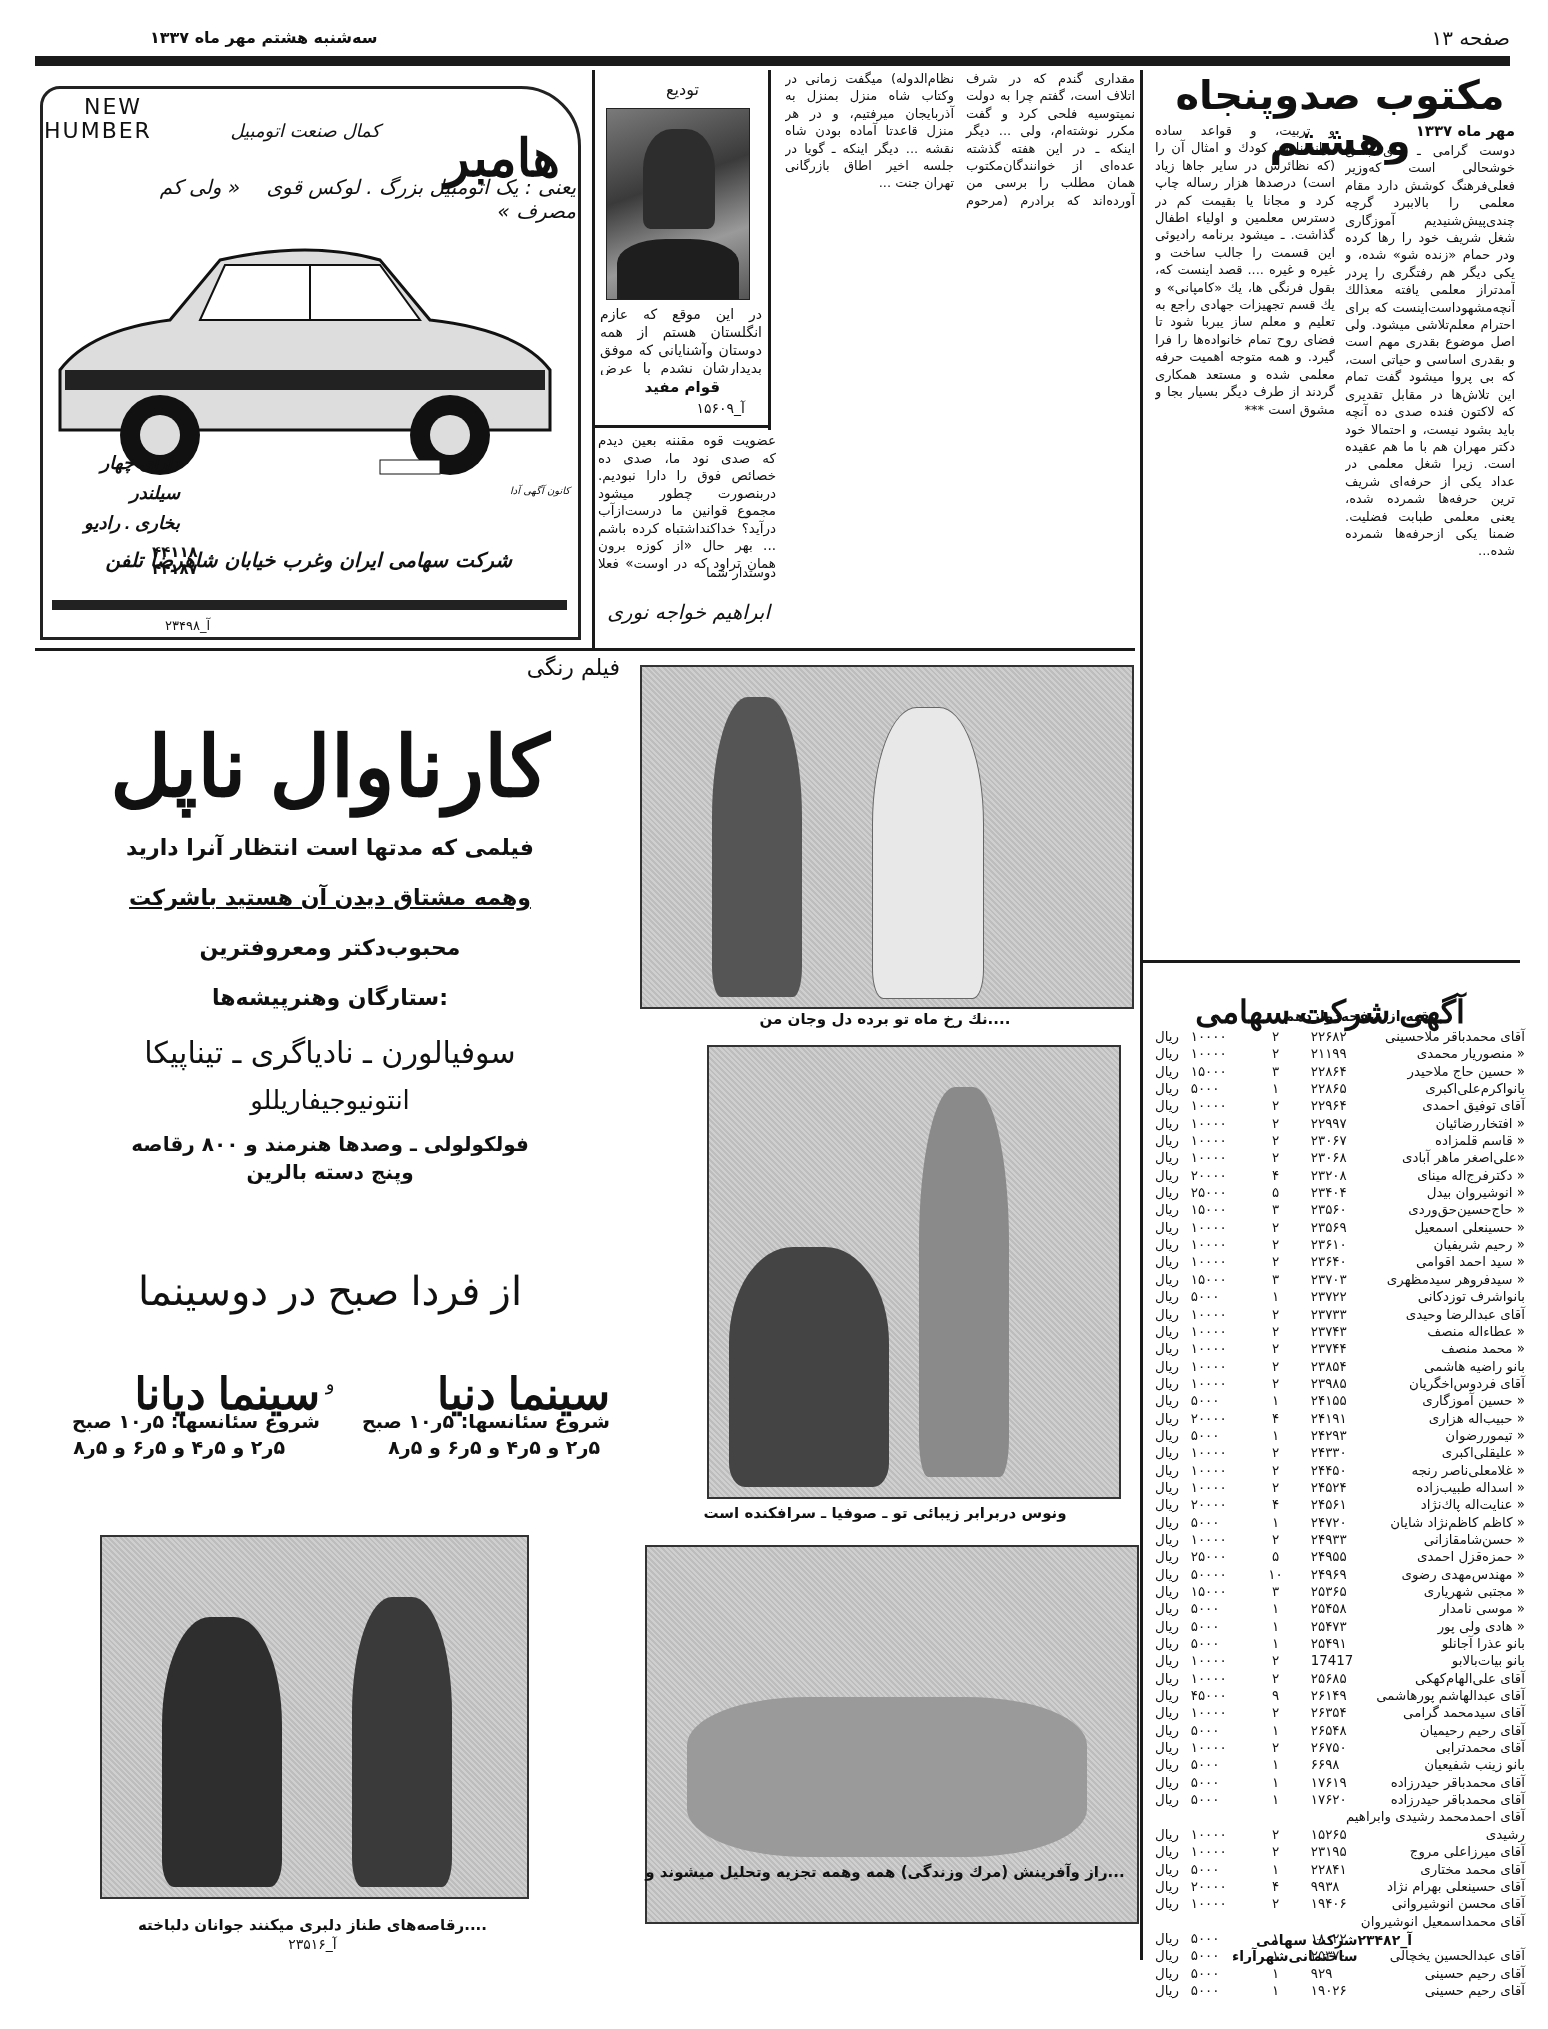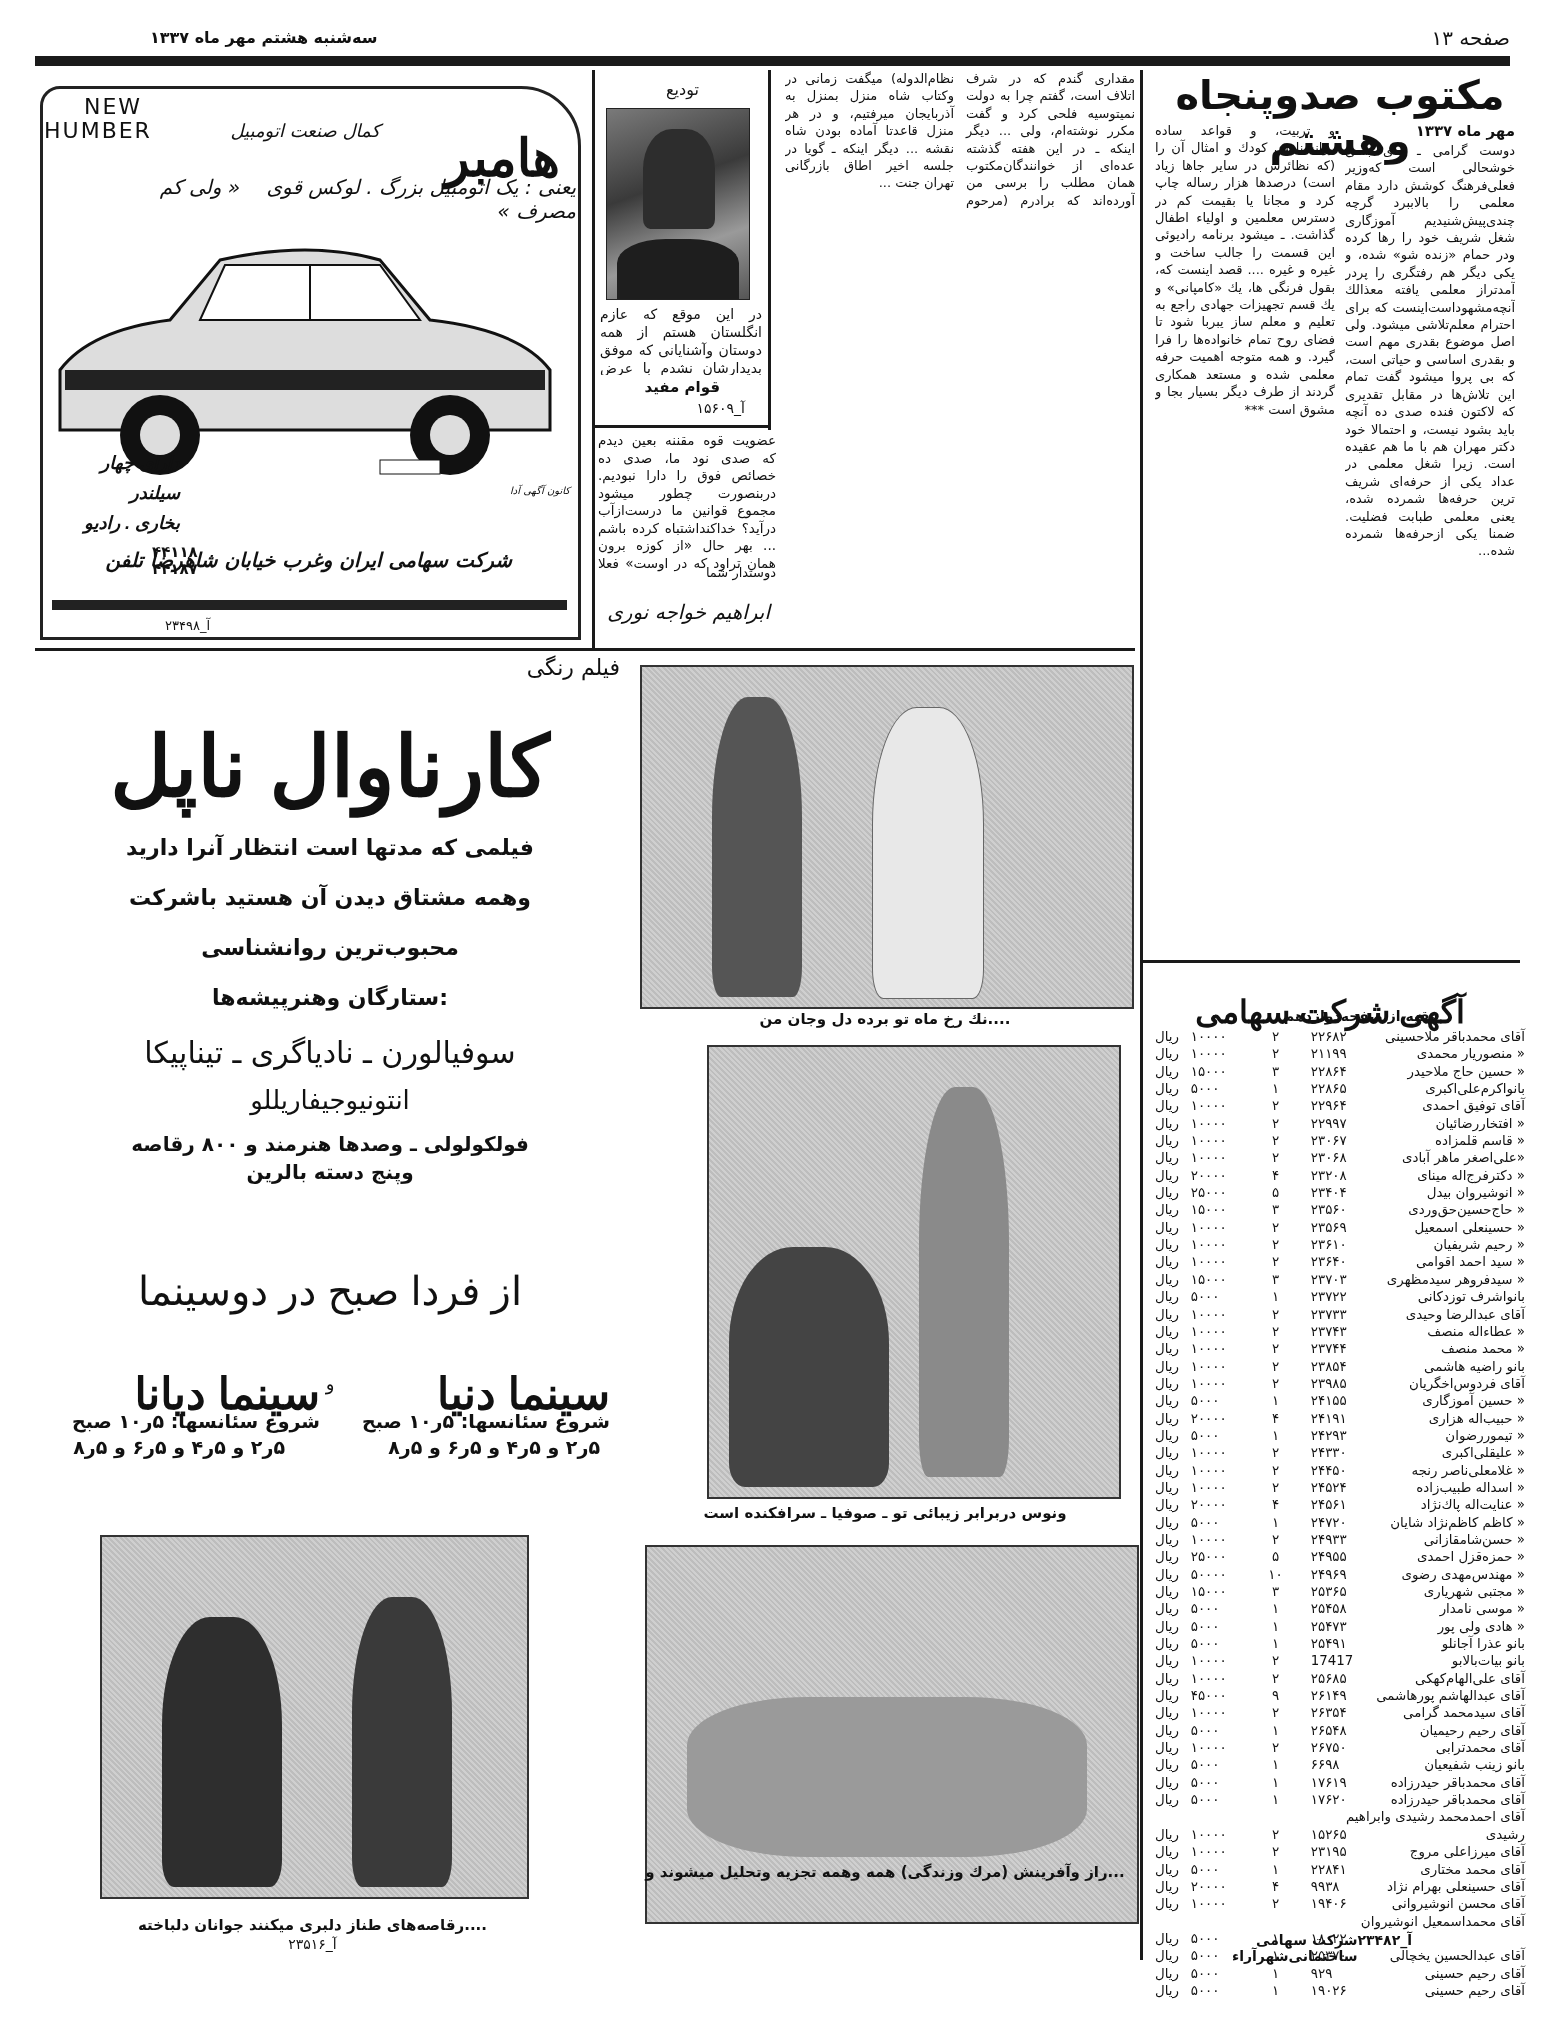--- a/index.html
+++ b/index.html
@@ -94,22 +94,22 @@
     <div>۴۴۱۱۸</div>
     <div>۴۴۱۸۷</div>
   </div>
 </div>
 <div class="abs" style="left:165px; top:618px; font-size:13px; direction:rtl;">آ_۲۳۴۹۸</div>
 <div class="abs hrule" style="left:35px; top:648px; width:1100px;"></div>
 
 <div class="abs rtl" style="left:430px; top:655px; width:190px; font-size:22px;">فیلم رنگی</div>
 <div class="abs center big-calli" style="left:40px; top:690px; width:580px; font-size:84px; font-weight:bold;">کارناوال ناپل</div>
 <div class="abs center" style="left:40px; top:835px; width:580px; font-size:22px; font-weight:bold;">فیلمی که مدتها است انتظار آنرا دارید</div>
-<div class="abs center" style="left:40px; top:885px; width:580px; font-size:22px; font-weight:bold;">وهمه مشتاق دیدن آن هستید باشرکت</div>
-<div class="abs center" style="left:40px; top:935px; width:580px; font-size:22px; font-weight:bold;">محبوب‌ترین روانشناسی</div>
+<div class="abs center" style="left:40px; top:885px; width:580px; font-size:22px; font-weight:bold;text-decoration:underline;">وهمه مشتاق دیدن آن هستید باشرکت</div>
+<div class="abs center" style="left:40px; top:935px; width:580px; font-size:22px; font-weight:bold;">محبوب‌دکتر ومعروفترین</div>
 <div class="abs center" style="left:40px; top:985px; width:580px; font-size:22px; font-weight:bold;">ستارگان وهنرپیشه‌ها:</div>
 <div class="abs center" style="left:40px; top:1035px; width:580px; font-size:30px;">سوفیالورن ـ نادیاگری ـ تیناپیکا</div>
 <div class="abs center" style="left:40px; top:1085px; width:580px; font-size:26px;">انتونیوجیفاریللو</div>
 <div class="abs center" style="left:40px; top:1132px; width:580px; font-size:20px; font-weight:bold;">فولکولولی ـ وصدها هنرمند و ۸۰۰ رقاصه</div>
 <div class="abs center" style="left:40px; top:1160px; width:580px; font-size:20px; font-weight:bold;">وپنج دسته بالرین</div>
 <div class="abs center big-calli" style="left:40px; top:1240px; width:580px; font-size:40px;">از فردا صبح در دوسینما</div>
 <div class="abs rtl big-calli" style="left:340px; top:1340px; width:270px; font-size:44px; font-weight:bold;">سینما دنیا</div>
 <div class="abs center big-calli" style="left:315px; top:1345px; width:30px; font-size:18px;">و</div>
 <div class="abs rtl big-calli" style="left:60px; top:1340px; width:260px; font-size:44px; font-weight:bold;">سینما دیانا</div>
 <div class="abs rtl" style="left:340px; top:1410px; width:270px; font-size:19px; font-weight:bold;">شروع سئانسها: ۵ر۱۰ صبح</div>

